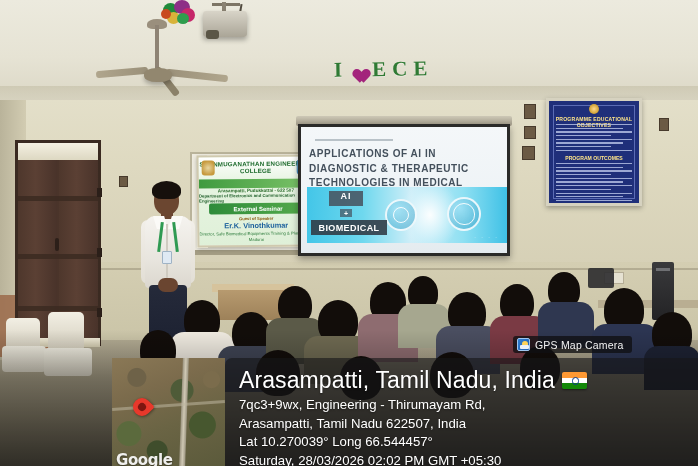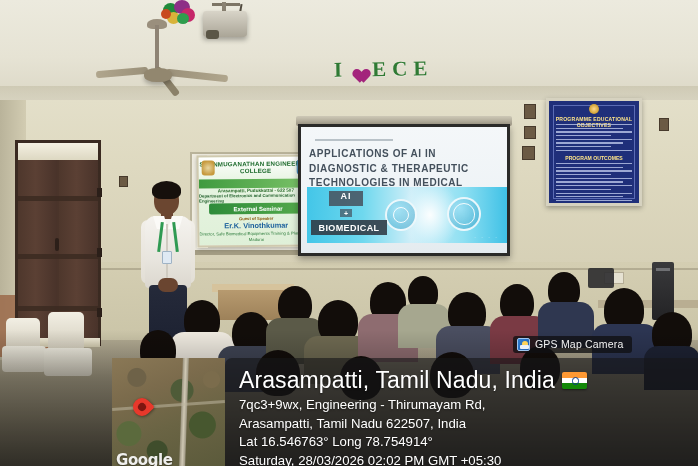--- a/index.html
+++ b/index.html
@@ -459,21 +459,21 @@
   
   .bottom-dark {
     position: absolute; left: 0; top: 330px; width: 698px; height: 136px;
     background: linear-gradient(180deg, rgba(0,0,0,0) 0%, rgba(0,0,0,.28) 35%, rgba(0,0,0,.55) 100%);
     pointer-events: none;
   }
 
   
   .gmc-badge {
     position: absolute; left: 513px; top: 336px;
-    display: flex; gap: 5px;
+    display: flex; align-items: center; gap: 5px;
     padding: 2px 8px 2px 4px;
     background: rgba(16,16,18,.78);
     border-radius: 3px;
   }
   .gmc-icon {
     width: 13px; height: 13px; border-radius: 2px;
     background: linear-gradient(135deg,#2f7fd4 0%, #1f5fae 100%);
     position: relative; flex: none;
     border: 1px solid #9fc6ef;
   }
@@ -797,19 +797,19 @@
       <div class="map-google">Google</div>
     </div>
 
     <div class="gps-text">
       <div class="gps-place">
         <span>Arasampatti, Tamil Nadu, India</span>
         <span class="flag"></span>
       </div>
       <div class="gps-line first">7qc3+9wx, Engineering - Thirumayam Rd,</div>
       <div class="gps-line">Arasampatti, Tamil Nadu 622507, India</div>
-      <div class="gps-line">Lat 16.546763° Long 78.754914°</div>
+      <div class="gps-line">Lat 10.270039° Long 66.544457°</div>
       <div class="gps-line">Saturday, 28/03/2026 02:02 PM GMT +05:30</div>
     </div>
 
   </div>
 
 </div>
 
 </body></html>

